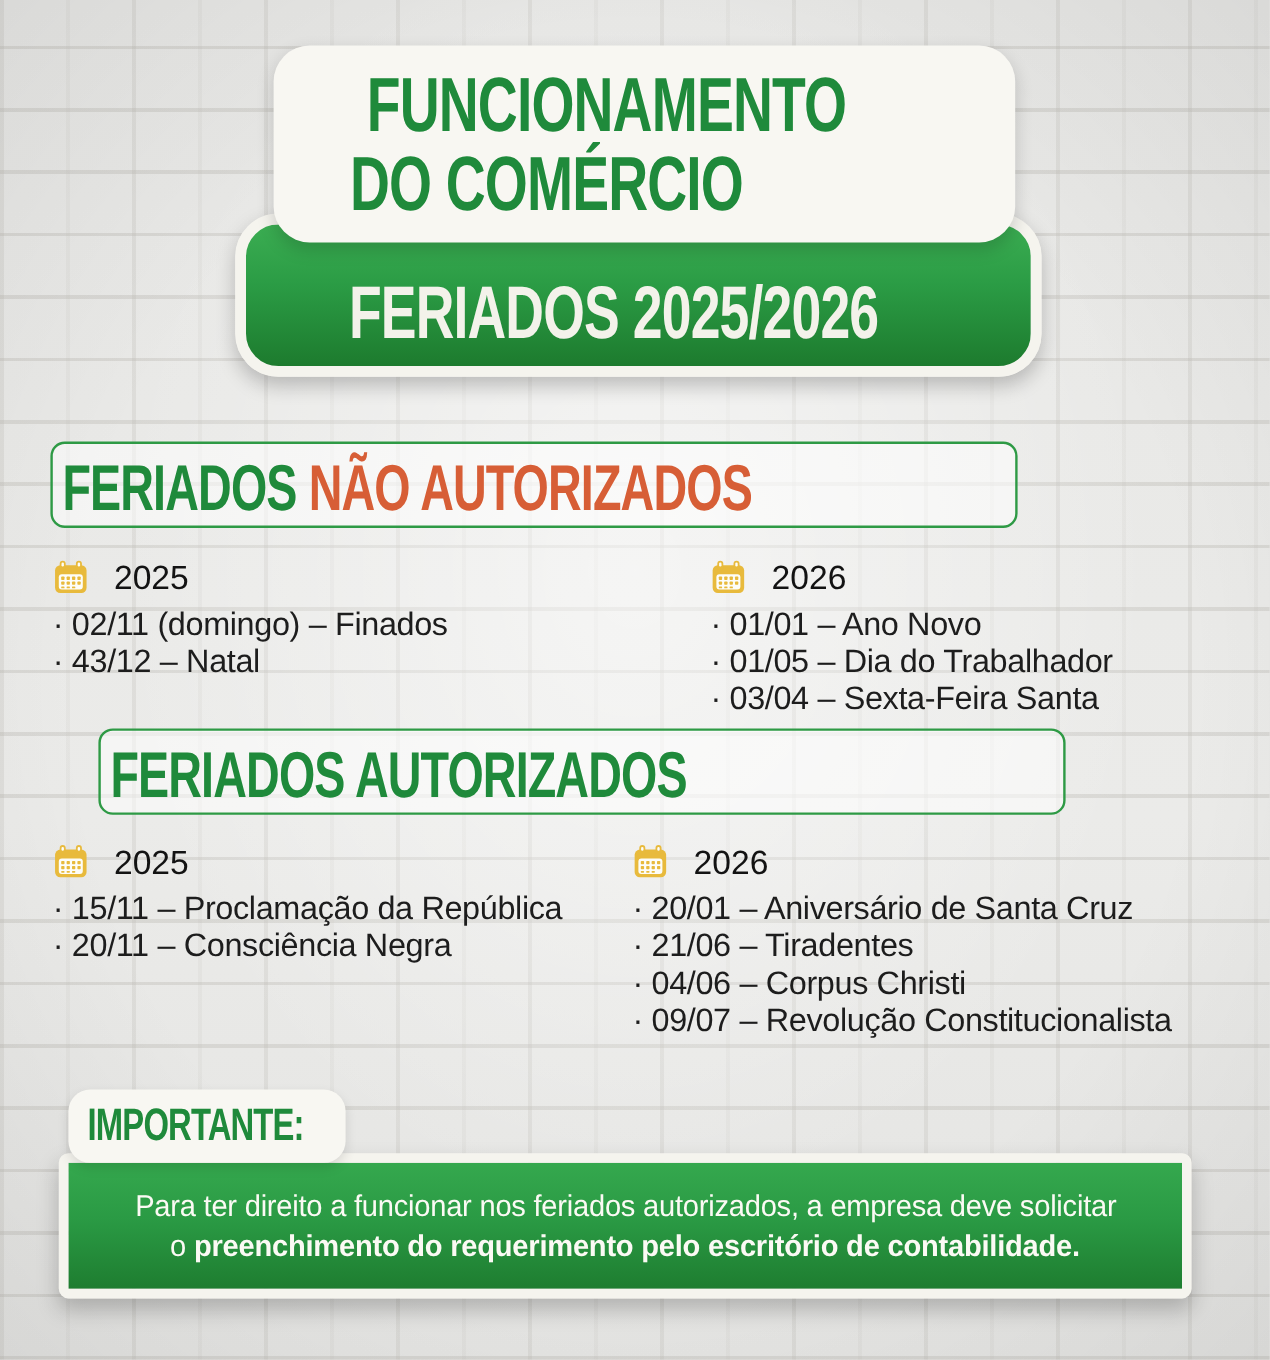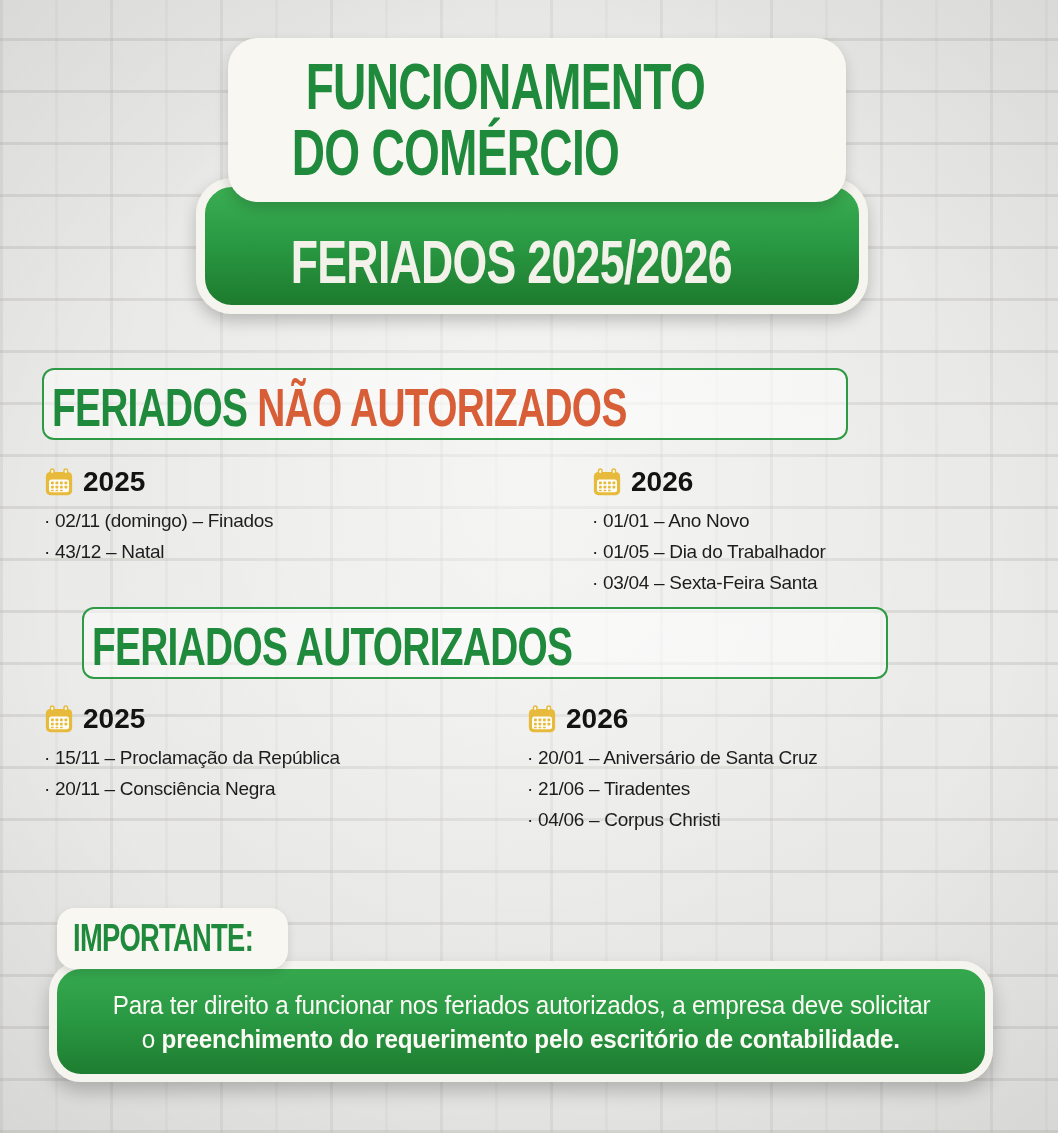--- a/index.html
+++ b/index.html
@@ -70,46 +70,46 @@
   #section-box-1{top:368px;}
   #section-box-2{top:607px;margin-left:40px;}
 
   
   .col{position:absolute;}
   #col-na-2025{left:44px;top:466px;}
   #col-na-2026{left:592px;top:466px;}
   #col-a-2025{left:44px;top:703px;}
   #col-a-2026{left:527px;top:703px;}
   .year-row{
-    display:flex;align-items:center;gap:9px;
-    font-size:28px;font-weight:bold;color:#131313;
+    display:flex;align-items:flex-start;gap:21px;
+    font-size:28px;font-weight:normal;color:#131313;
     margin-bottom:7px;
   }
   .cal{width:30px;height:30px;flex:0 0 auto;}
   .item{
-    font-size:19px;line-height:31px;color:#1d1d1d;
+    font-size:27px;line-height:31px;color:#1d1d1d;
     letter-spacing:-0.3px;white-space:nowrap;
   }
 
   
   .important-tab{
     position:absolute;left:57px;top:908px;width:231px;height:61px;
     box-sizing:border-box;
     background:#f8f7f2;border-radius:18px;
     box-shadow:0 4px 10px rgba(0,0,0,.12);
     display:flex;align-items:center;padding-left:16px;
     z-index:3;
   }
   .important-tab .cond{font-size:38px;color:#1f8a3b;}
   .important-box{
     position:absolute;left:49px;top:961px;width:944px;height:121px;
     box-sizing:border-box;
     background:linear-gradient(180deg,#35a84e 0%,#2a9a44 45%,#1e7d30 100%);
     border:8px solid #f5f4ee;
-    border-radius:32px;
+    border-radius:8px;
     box-shadow:0 9px 18px rgba(0,0,0,.22);
     display:flex;flex-direction:column;align-items:center;justify-content:center;
     z-index:2;
   }
   .gb-line{
     font-size:25px;line-height:34px;color:#fbfaf4;
     white-space:nowrap;letter-spacing:-0.2px;
     transform:scaleX(.97);transform-origin:center;
   }
   .gb-line b{font-weight:bold;}
@@ -244,20 +244,21 @@
         <rect x="4.6" y="1" width="4" height="6.4" rx="2" fill="#e8ba3c"></rect>
           <rect x="5.8" y="2.2" width="1.6" height="2.6" rx="0.8" fill="#fdfdf8"></rect>
         <rect x="15.4" y="1" width="4" height="6.4" rx="2" fill="#e8ba3c"></rect>
           <rect x="16.6" y="2.2" width="1.6" height="2.6" rx="0.8" fill="#fdfdf8"></rect>
       </svg>
       <span>2026</span>
     </div>
     <div class="item">· 20/01 – Aniversário de Santa Cruz</div>
     <div class="item">· 21/06 – Tiradentes</div>
     <div class="item">· 04/06 – Corpus Christi</div>
+    <div class="item">· 09/07 – Revolução Constitucionalista</div>
   </div>
 
   <div class="important-tab">
     <span class="cond cond-left">IMPORTANTE:</span>
   </div>
   <div class="important-box">
     <div class="gb-line">Para ter direito a funcionar nos feriados autorizados, a empresa deve solicitar</div>
     <div class="gb-line"><span>o </span><b>preenchimento do requerimento pelo escritório de contabilidade.</b></div>
   </div>
 

